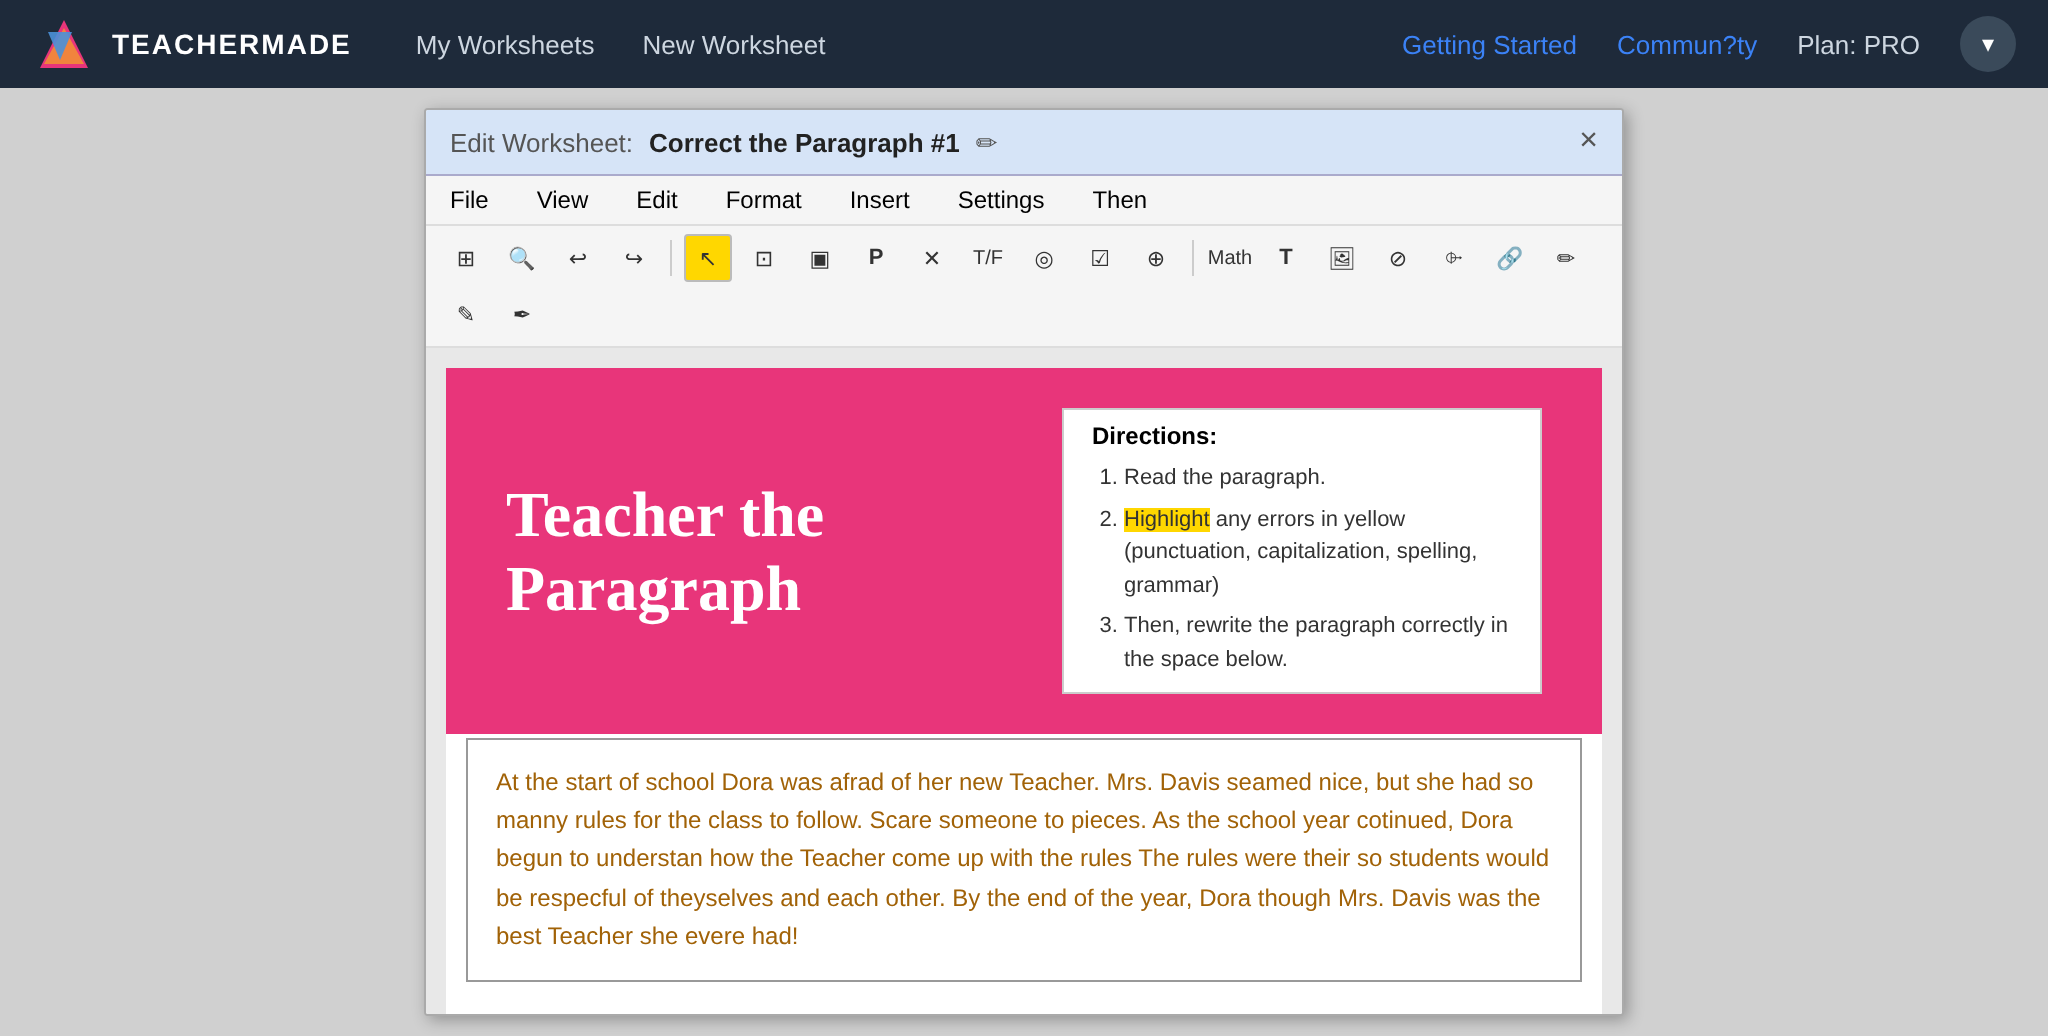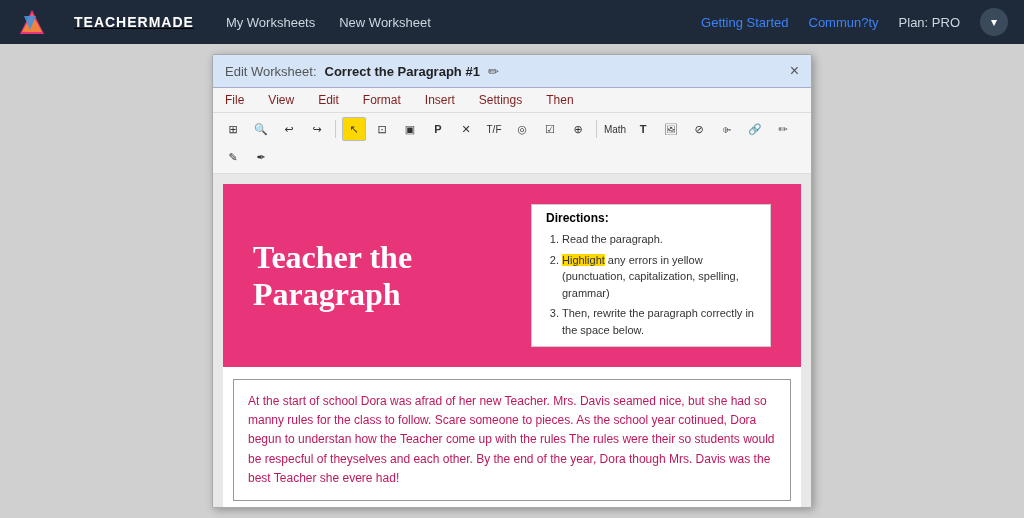--- a/index.html
+++ b/index.html
@@ -10,23 +10,22 @@
       background: #1e2a3a;
       height: 44px;
       display: flex;
       align-items: center;
       padding: 0 16px;
       gap: 24px;
     }
     .logo-area {
       display: flex;
       align-items: center;
-      gap: 26px;
+      gap: 8px;
       margin-right: 8px;
-      text-decoration: underline;
     }
     .logo-icon {
       width: 32px;
       height: 32px;
     }
     .logo-text {
       color: white;
       font-weight: bold;
       font-size: 14px;
       letter-spacing: 1px;
@@ -127,21 +126,21 @@
       background: #f5f5f5;
       padding: 3px 8px;
       display: flex;
       align-items: center;
       gap: 16px;
       border-bottom: 1px solid #ddd;
       flex-shrink: 0;
     }
     .menu-item {
       font-size: 12px;
-      color: #7f1d1d;
+      color: #000000;
       cursor: pointer;
       padding: 2px 4px;
     }
 
     
     .toolbar {
       background: #f5f5f5;
       padding: 4px 8px;
       display: flex;
       align-items: center;
@@ -222,25 +221,25 @@
       color: #333;
     }
     .highlight-text {
       background: #ffd700;
       color: #333;
     }
 
     
     .paragraph-section {
       border: 1px solid #999;
-      margin: 12px 10px;
+      margin: 2px 10px;
       padding: 12px 14px;
       font-size: 12px;
       line-height: 1.6;
-      color: #be185d;
+      color: #a16207;
       background: white;
     }
 
     
     .content-area::-webkit-scrollbar { width: 8px; }
     .content-area::-webkit-scrollbar-track { background: #e0e0e0; }
     .content-area::-webkit-scrollbar-thumb { background: #aaa; border-radius: 4px; }
   </style>
 </head>
 <body>

